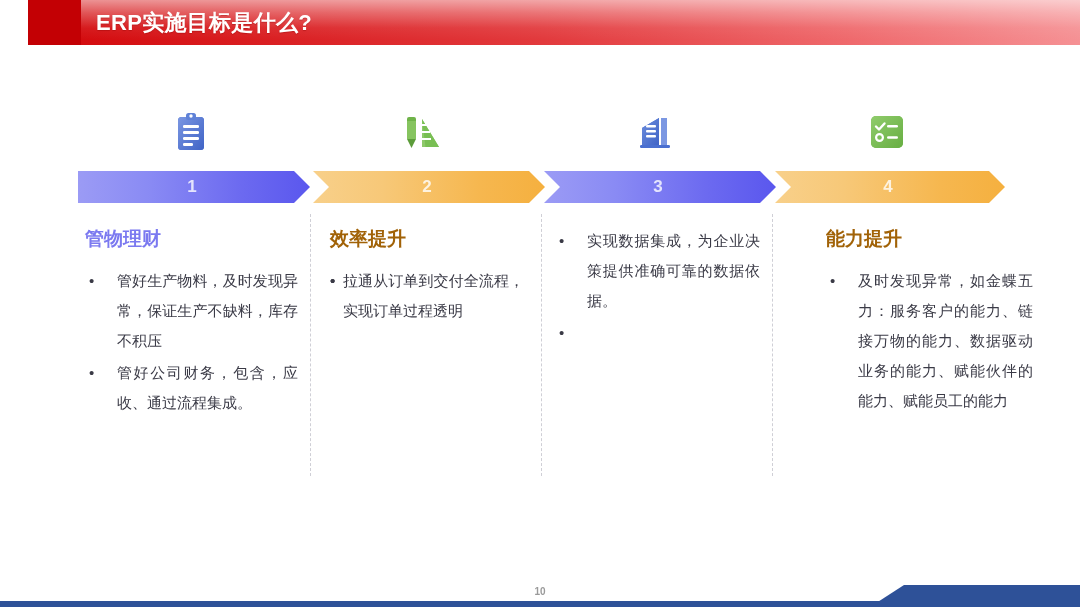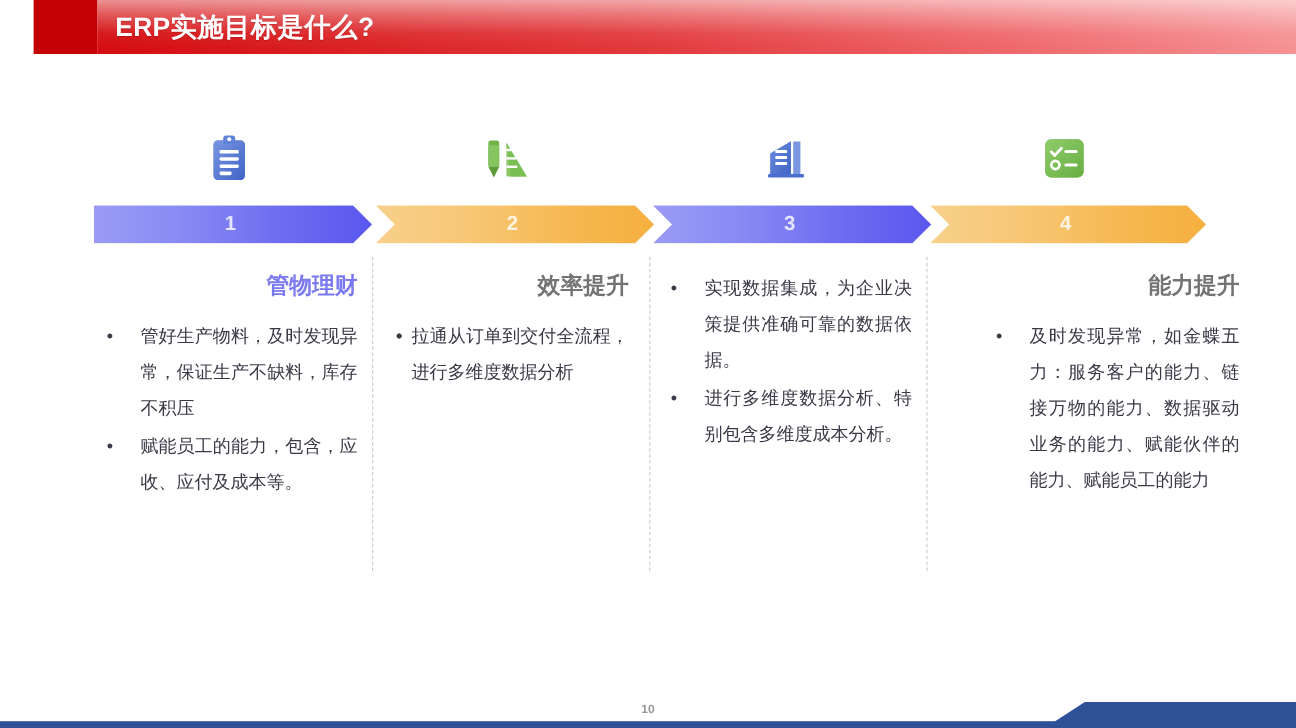--- a/index.html
+++ b/index.html
@@ -108,27 +108,27 @@
   }
 
   
   .column {
     position: absolute;
     top: 226px;
   }
   .col-heading {
     font-size: 19px;
     font-weight: bold;
-    text-align: right;
+    text-align: left;
     line-height: 26px;
     margin: 0 0 14px 0;
     white-space: nowrap;
   }
   .heading-purple { color: #7b79f0; }
-  .heading-orange { color: #737373; }
+  .heading-orange { color: #a16207; }
 
   .bullet-list {
     list-style: none;
     margin: 0;
     padding: 0;
   }
   .bullet-item {
     position: relative;
     font-size: 15px;
     color: #3a3a46;
@@ -287,47 +287,46 @@
 
 <div class="column" style="left:85px; width:213px;">
   <div class="col-heading heading-purple">管物理财</div>
   <ul class="bullet-list gap-wide">
     <li class="bullet-item">
       <span class="bullet-dot">•</span>
       <span>管好生产物料，及时发现异常，保证生产不缺料，库存不积压</span>
     </li>
     <li class="bullet-item">
       <span class="bullet-dot">•</span>
-      <span>赋能员工的能力，包含，应收、应付及成本等。</span>
+      <span>管好公司财务，包含，应收、通过流程集成。</span>
     </li>
   </ul>
 </div>
 
 <div class="column" style="left:330px; width:194px;">
   <div class="col-heading heading-orange">效率提升</div>
   <ul class="bullet-list gap-tight">
     <li class="bullet-item">
       <span class="bullet-dot">•</span>
     </li>
     <li class="bullet-item">
       <span class="bullet-dot">•</span>
-      <span>拉通从订单到交付全流程，进行多维度数据分析</span>
+      <span>拉通从订单到交付全流程，实现订单过程透明</span>
     </li>
   </ul>
 </div>
 
 <div class="column" style="left:555px; width:205px;">
   <ul class="bullet-list gap-wide">
     <li class="bullet-item">
       <span class="bullet-dot">•</span>
       <span>实现数据集成，为企业决策提供准确可靠的数据依据。</span>
     </li>
     <li class="bullet-item">
       <span class="bullet-dot">•</span>
-      <span>进行多维度数据分析、特别包含多维度成本分析。</span>
     </li>
   </ul>
 </div>
 
 <div class="column" style="left:826px; width:207px;">
   <div class="col-heading heading-orange">能力提升</div>
   <ul class="bullet-list gap-wide">
     <li class="bullet-item">
       <span class="bullet-dot">•</span>
       <span>及时发现异常，如金蝶五力：服务客户的能力、链接万物的能力、数据驱动业务的能力、赋能伙伴的能力、赋能员工的能力</span>

